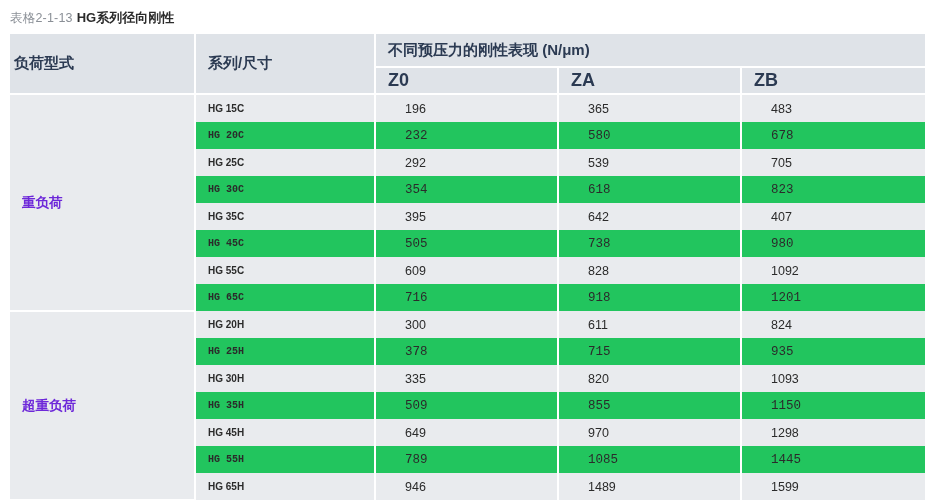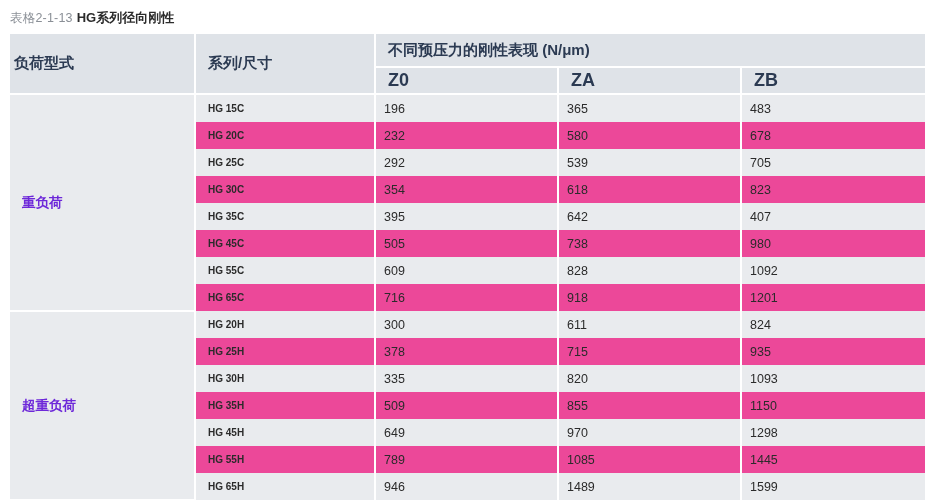--- a/index.html
+++ b/index.html
@@ -103,27 +103,27 @@
     font-weight: bold;
     color: #2b2b2b;
     padding-left: 12px;
     height: 27px;
     vertical-align: middle;
     border-left: 2px solid #ffffff;
   }
   td.val {
     font-size: 12.5px;
     color: #2b2b2b;
-    padding-left: 8px;
+    padding-left: 29px;
     height: 27px;
     vertical-align: middle;
     border-left: 2px solid #ffffff;
   }
   tr.row-a td { background: #e9ebee; }
-  tr.row-b td { background: #ec4899; }
+  tr.row-b td { background: #22c55e; font-family: Liberation Mono, monospace; }
   tr.row-a td.series, tr.row-b td.series { }
 </style>
 </head>
 <body>
 
 <div class="page">
 
   <div class="caption">
     <span class="caption-num">表格2-1-13</span><span class="caption-title">HG系列径向刚性</span>
   </div>

